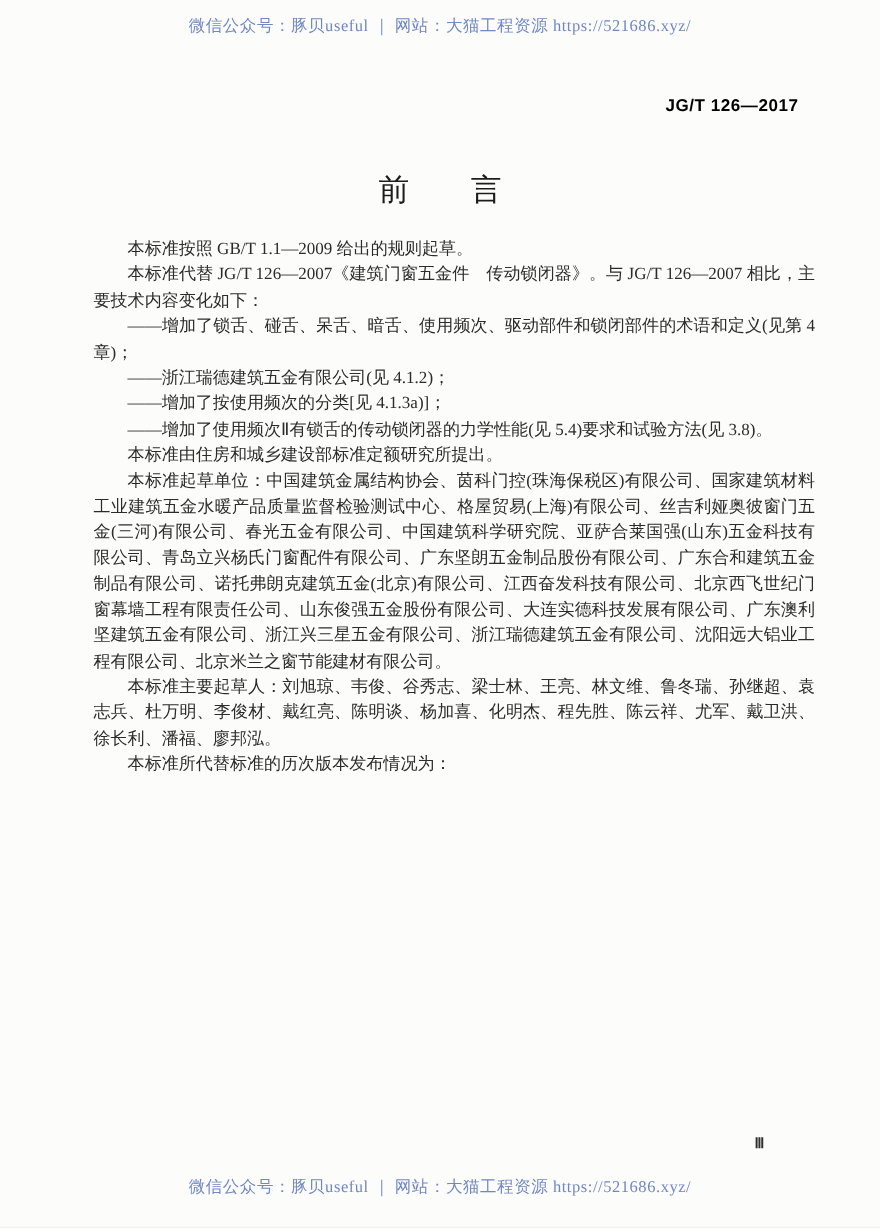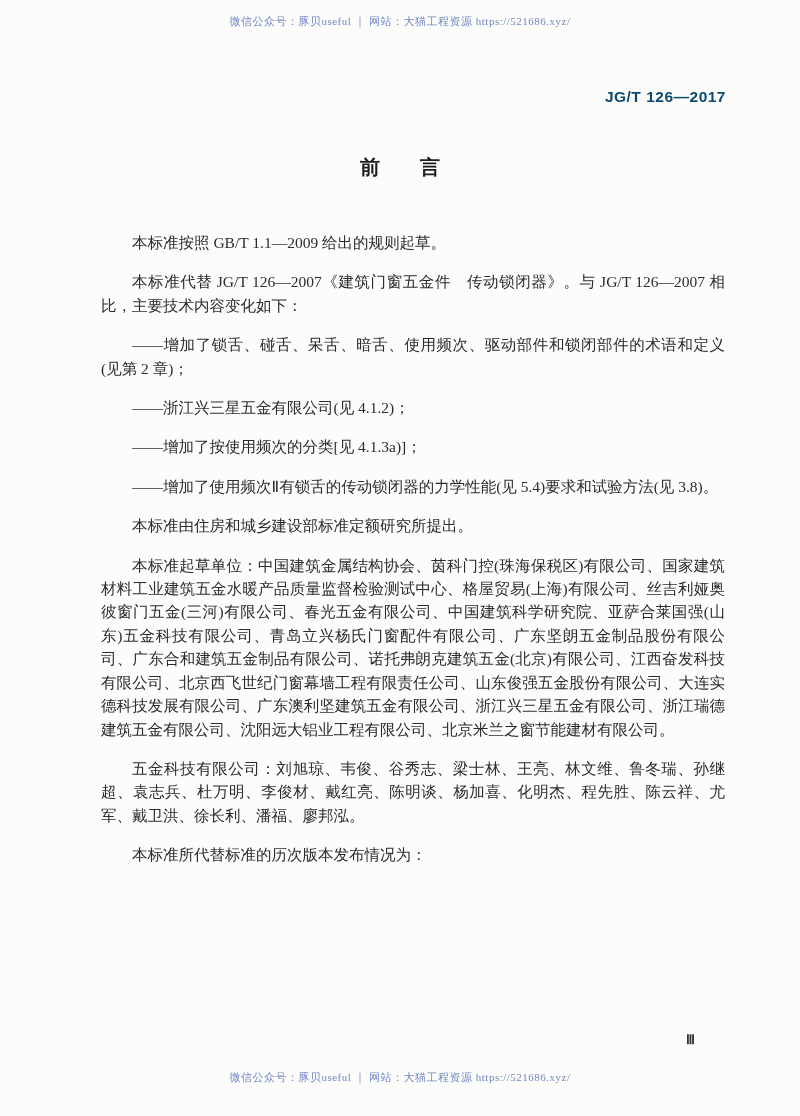--- a/index.html
+++ b/index.html
@@ -15,58 +15,58 @@
     background: #fcfcfb;
     overflow: hidden;
     font-family: "Liberation Serif", serif;
     color: #2b2b2b;
   }
   .watermark {
     position: absolute;
     left: 0;
     width: 100%;
     text-align: center;
-    font-size: 11px;
+    font-size: 15px;
     letter-spacing: 0.5px;
     font-family: "Liberation Serif", serif;
   }
   .watermark-top { top: 14px; }
   .watermark-bottom { top: 1070px; }
   .doc-code {
     position: absolute;
     top: 88px;
     right: 74px;
     font-family: "Liberation Sans", sans-serif;
     font-weight: bold;
     font-size: 15.5px;
-    color: #0c4a6e;
+    color: #000000;
     letter-spacing: 0.5px;
   }
   .doc-title {
     position: absolute;
     top: 154px;
     left: 0;
     width: 100%;
     text-align: center;
     font-family: "Liberation Sans", sans-serif;
-    font-weight: bold;
-    font-size: 20px;
+    font-weight: normal;
+    font-size: 28px;
     color: #1c1c1c;
   }
   .body-text {
     position: absolute;
     top: 215px;
     left: 85px;
     width: 656px;
     font-size: 15.5px;
     line-height: 23.4px;
     text-align: justify;
   }
   .body-text p {
-    margin: 16px;
+    margin: 0;
     padding: 0;
     text-indent: 2em;
   }
   .page-number {
     position: absolute;
     top: 1032px;
     left: 686px;
     font-size: 13px;
     font-weight: bold;
     color: #2f2f2f;
@@ -80,27 +80,27 @@
 
   <div class="watermark watermark-top" style="color: rgb(113, 135, 195);">微信公众号：豚贝useful ｜ 网站：大猫工程资源 https://521686.xyz/</div>
 
   <div class="doc-code">JG/T 126—2017</div>
 
   <div class="doc-title">前　　言</div>
 
   <div class="body-text">
     <p>本标准按照 GB/T 1.1—2009 给出的规则起草。</p>
     <p>本标准代替 JG/T 126—2007《建筑门窗五金件　传动锁闭器》。与 JG/T 126—2007 相比，主要技术内容变化如下：</p>
-    <p>——增加了锁舌、碰舌、呆舌、暗舌、使用频次、驱动部件和锁闭部件的术语和定义(见第 2 章)；</p>
-    <p>——浙江兴三星五金有限公司(见 4.1.2)；</p>
+    <p>——增加了锁舌、碰舌、呆舌、暗舌、使用频次、驱动部件和锁闭部件的术语和定义(见第 4 章)；</p>
+    <p>——浙江瑞德建筑五金有限公司(见 4.1.2)；</p>
     <p>——增加了按使用频次的分类[见 4.1.3a)]；</p>
     <p>——增加了使用频次Ⅱ有锁舌的传动锁闭器的力学性能(见 5.4)要求和试验方法(见 3.8)。</p>
     <p>本标准由住房和城乡建设部标准定额研究所提出。</p>
     <p>本标准起草单位：中国建筑金属结构协会、茵科门控(珠海保税区)有限公司、国家建筑材料工业建筑五金水暖产品质量监督检验测试中心、格屋贸易(上海)有限公司、丝吉利娅奥彼窗门五金(三河)有限公司、春光五金有限公司、中国建筑科学研究院、亚萨合莱国强(山东)五金科技有限公司、青岛立兴杨氏门窗配件有限公司、广东坚朗五金制品股份有限公司、广东合和建筑五金制品有限公司、诺托弗朗克建筑五金(北京)有限公司、江西奋发科技有限公司、北京西飞世纪门窗幕墙工程有限责任公司、山东俊强五金股份有限公司、大连实德科技发展有限公司、广东澳利坚建筑五金有限公司、浙江兴三星五金有限公司、浙江瑞德建筑五金有限公司、沈阳远大铝业工程有限公司、北京米兰之窗节能建材有限公司。</p>
-    <p>五金科技有限公司：刘旭琼、韦俊、谷秀志、梁士林、王亮、林文维、鲁冬瑞、孙继超、袁志兵、杜万明、李俊材、戴红亮、陈明谈、杨加喜、化明杰、程先胜、陈云祥、尤军、戴卫洪、徐长利、潘福、廖邦泓。</p>
+    <p>本标准主要起草人：刘旭琼、韦俊、谷秀志、梁士林、王亮、林文维、鲁冬瑞、孙继超、袁志兵、杜万明、李俊材、戴红亮、陈明谈、杨加喜、化明杰、程先胜、陈云祥、尤军、戴卫洪、徐长利、潘福、廖邦泓。</p>
     <p>本标准所代替标准的历次版本发布情况为：</p>
   </div>
 
   <div class="page-number">Ⅲ</div>
 
   <div class="watermark watermark-bottom" style="color: rgb(113, 135, 195);">微信公众号：豚贝useful ｜ 网站：大猫工程资源 https://521686.xyz/</div>
 
 </div>
 
 </body></html>

